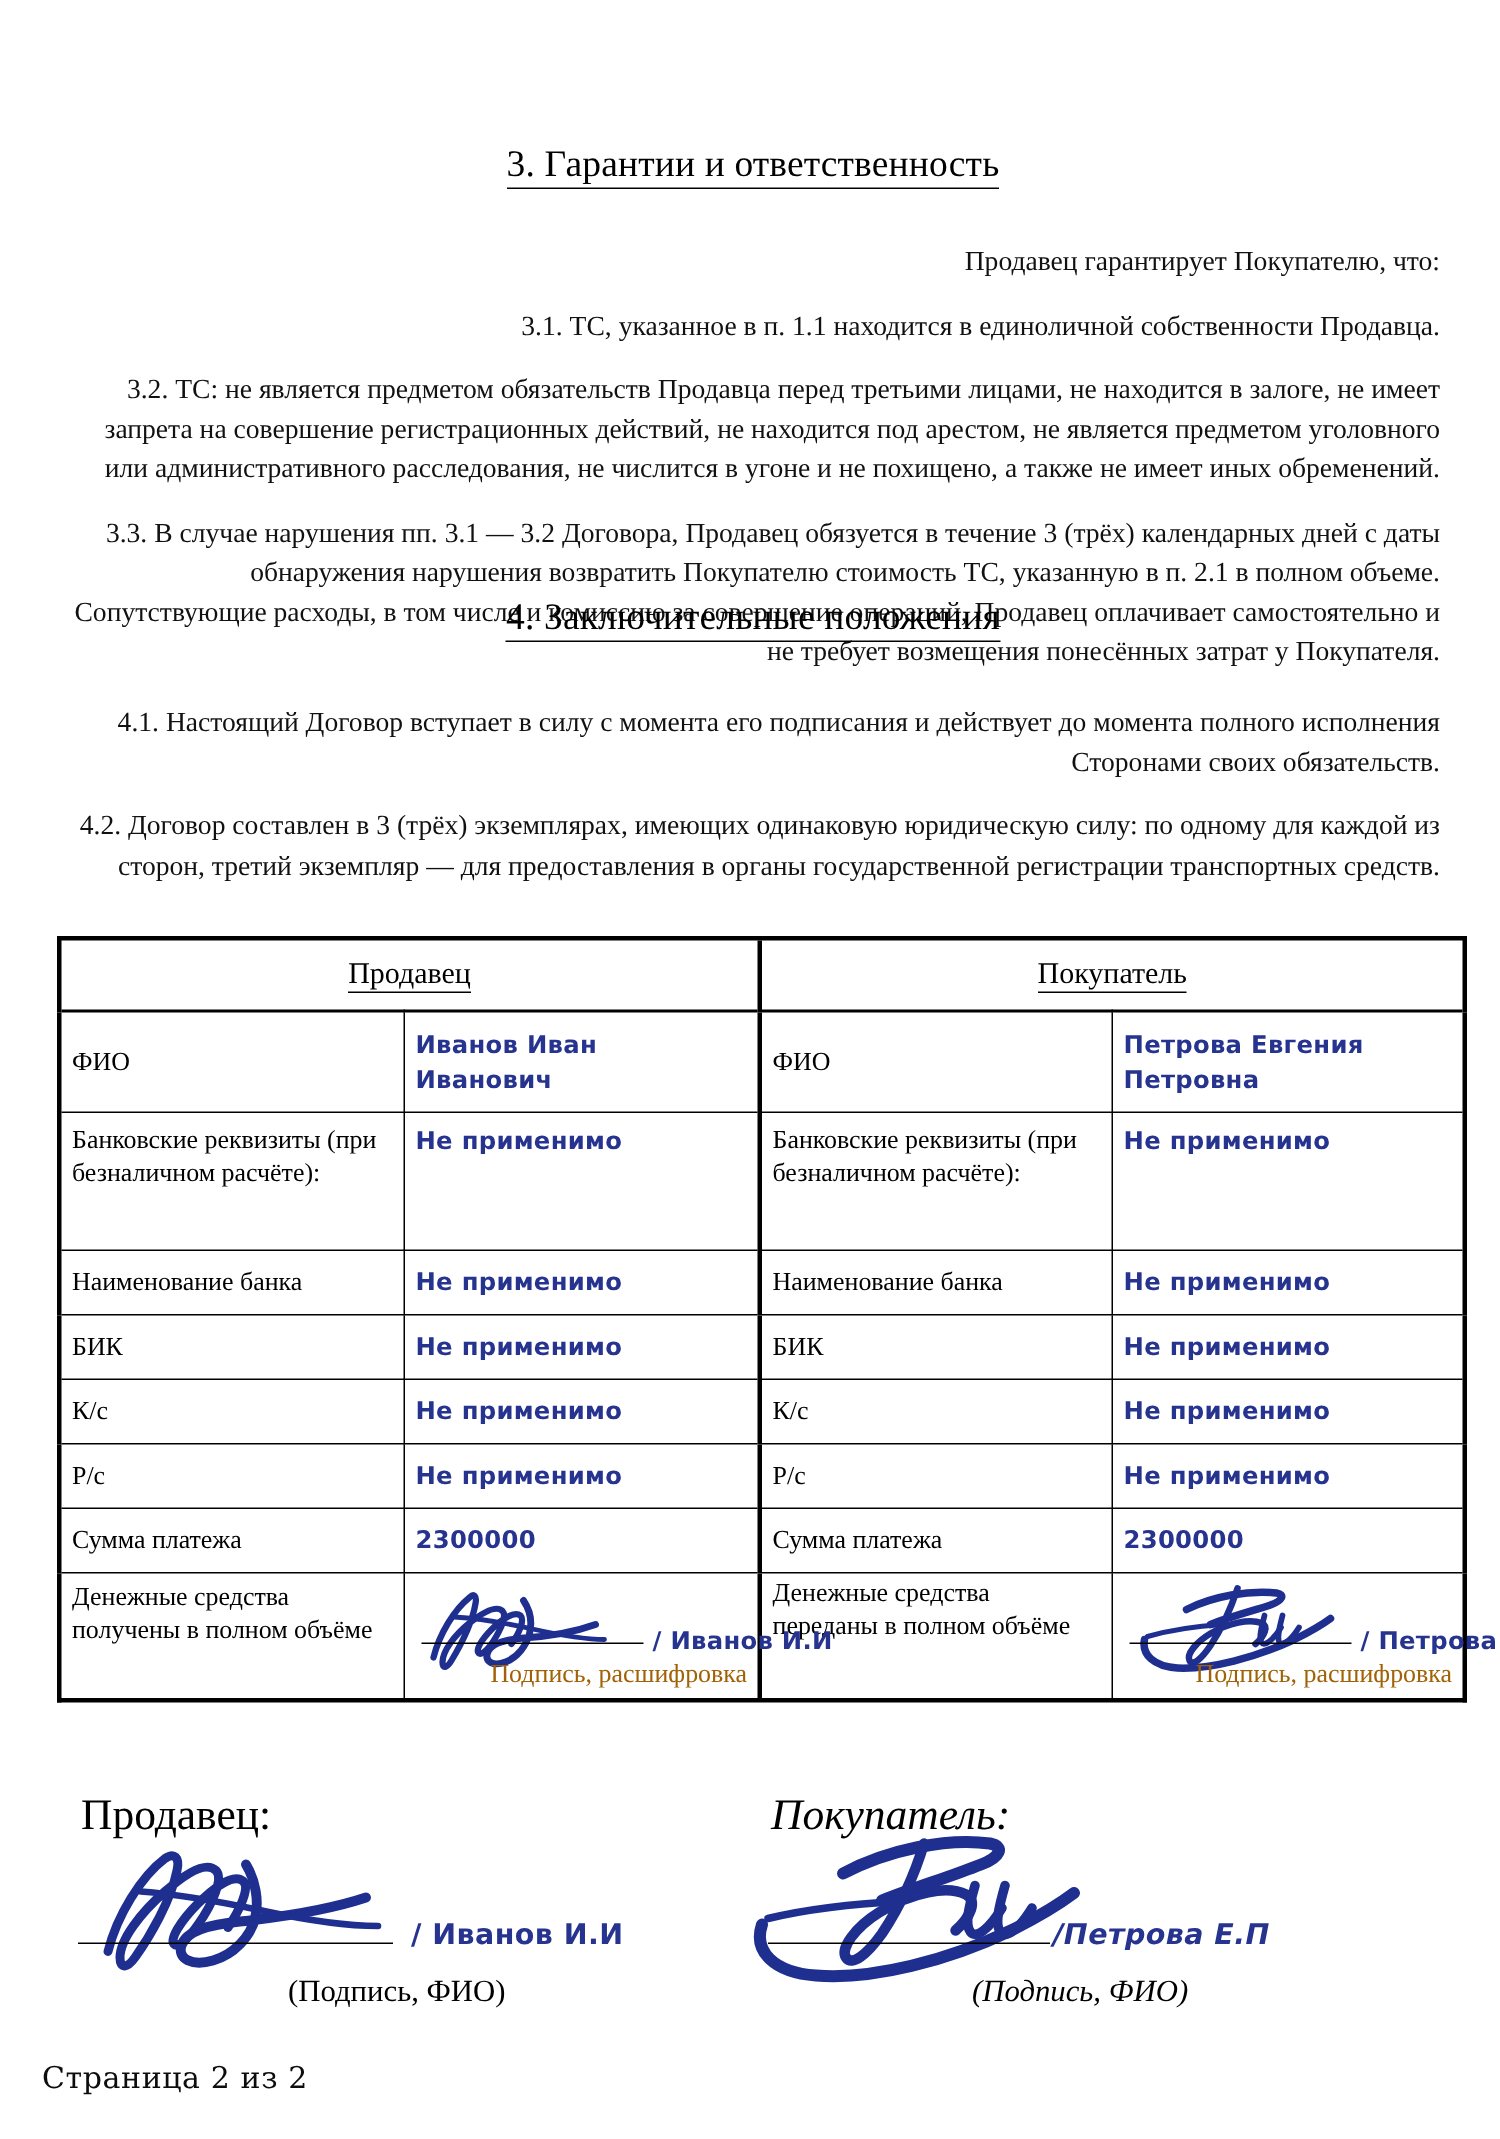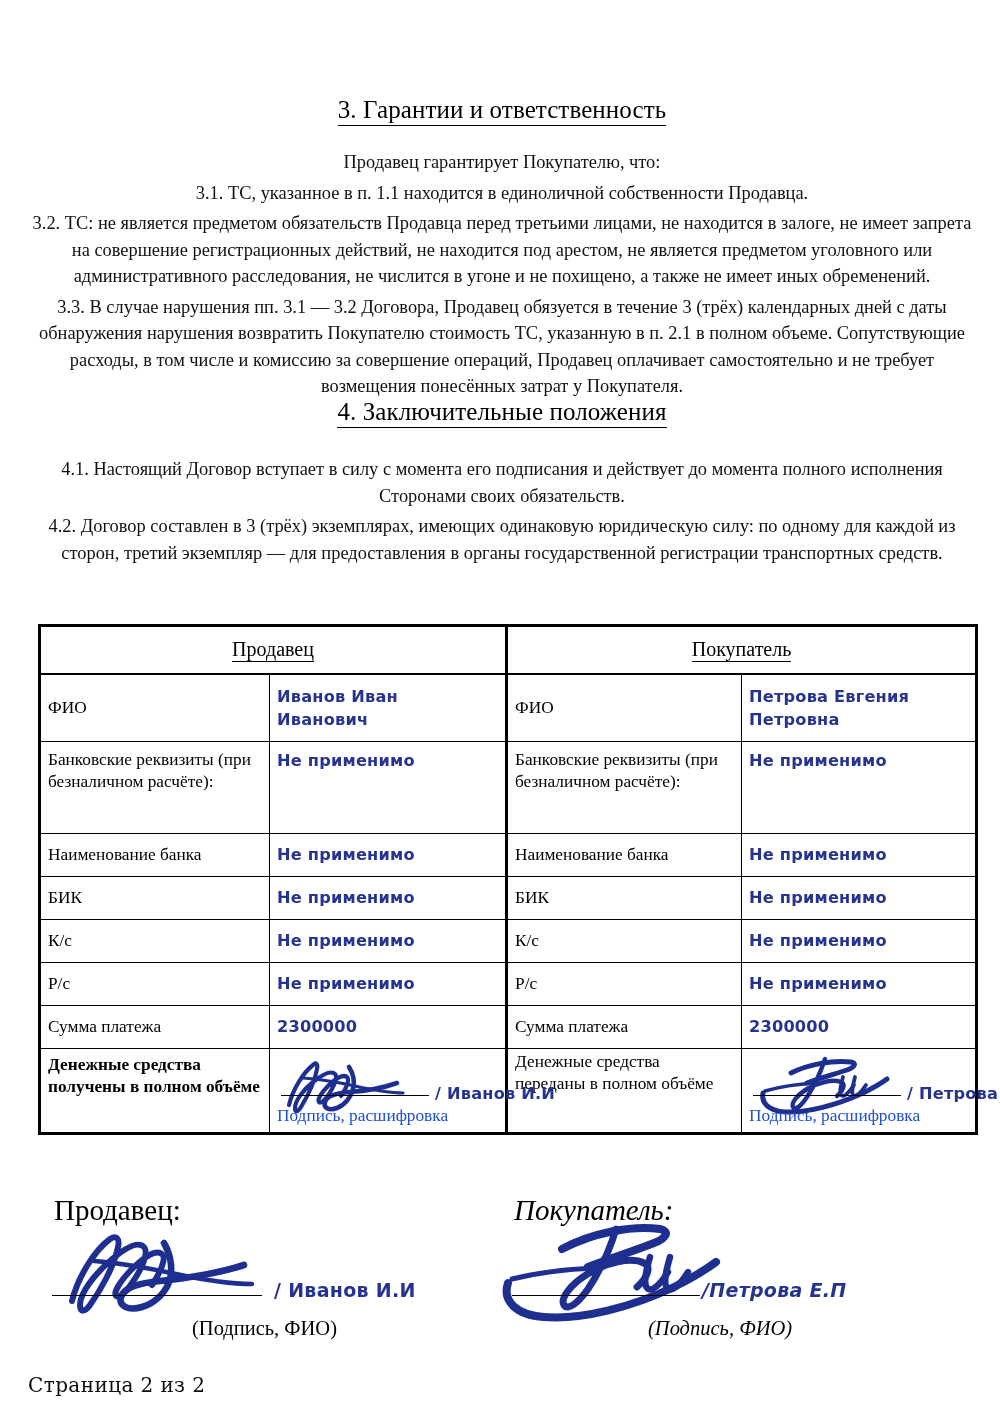--- a/index.html
+++ b/index.html
@@ -30,22 +30,22 @@
   }
   .section-heading span.u {
     border-bottom: 1.6px solid #000;
     padding-bottom: 2px;
   }
 
   
   .body-text {
     font-size: 18.4px;
     line-height: 1.44;
-    text-align: center;
-    margin: 4px;
+    text-align: right;
+    margin: 16px;
     color: #111;
   }
 
   .block { position: absolute; left: 28px; right: 24px; }
 
   
   .req-table {
     position: absolute;
     left: 38px;
     top: 624px;
@@ -105,24 +105,24 @@
     position: absolute;
     left: 158px;
     top: 29px;
     white-space: nowrap;
   }
   .sig-caption {
     position: absolute;
     left: 0;
     right: 0;
     bottom: 1px;
-    text-align: left;
+    text-align: right;
     font-size: 17.3px;
     font-family: "Liberation Serif", serif;
-    color: #1d4ed8;
+    color: #a16207;
   }
   .sig-svg {
     position: absolute;
     left: 2px;
     top: 2px;
     width: 160px;
     height: 62px;
     overflow: visible;
     pointer-events: none;
   }
@@ -269,21 +269,21 @@
       </tr>
 
       <tr>
         <td class="outer-left" style="height:34px;">Сумма платежа</td>
         <td><span class="hand">2300000</span></td>
         <td class="mid-split">Сумма платежа</td>
         <td class="outer-right"><span class="hand">2300000</span></td>
       </tr>
 
       <tr class="last-row">
-        <td class="outer-left" style="height:74px;vertical-align:top;padding-top:5px;font-weight:bold;">Денежные средства получены в полном объёме</td>
+        <td class="outer-left" style="height:74px;vertical-align:top;padding-top:5px;">Денежные средства получены в полном объёме</td>
         <td class="sig-cell">
           <span class="sig-inner">
             <svg class="sig-svg" viewBox="0 0 160 62">
               <g fill="none" stroke="#1f2f8f" stroke-linecap="round" stroke-linejoin="round">
                 <path d="M10 50 C14 34, 24 18, 34 10 C37 7, 39 9, 38 14 C36 26, 28 42, 22 52 C19 57, 16 58, 16 53 C16 46, 24 35, 34 27 C44 19, 52 15, 56 19 C59 22, 55 31, 50 39 C46 45, 42 49, 40 47 C38 45, 42 38, 49 31 C56 24, 64 19, 68 22 C71 25, 67 34, 62 41" stroke-width="4.2"></path>
                 <path d="M70 12 C74 18, 76 26, 74 34 C72 42, 66 50, 58 53 C50 56, 44 53, 46 47 C48 41, 58 38, 70 37 C86 36, 104 33, 118 28" stroke-width="4.6"></path>
                 <path d="M24 23 C40 24, 58 27, 76 31 C94 35, 110 38, 124 38" stroke-width="3.2"></path>
               </g>
             </svg>
             <span class="sig-rule"></span>

